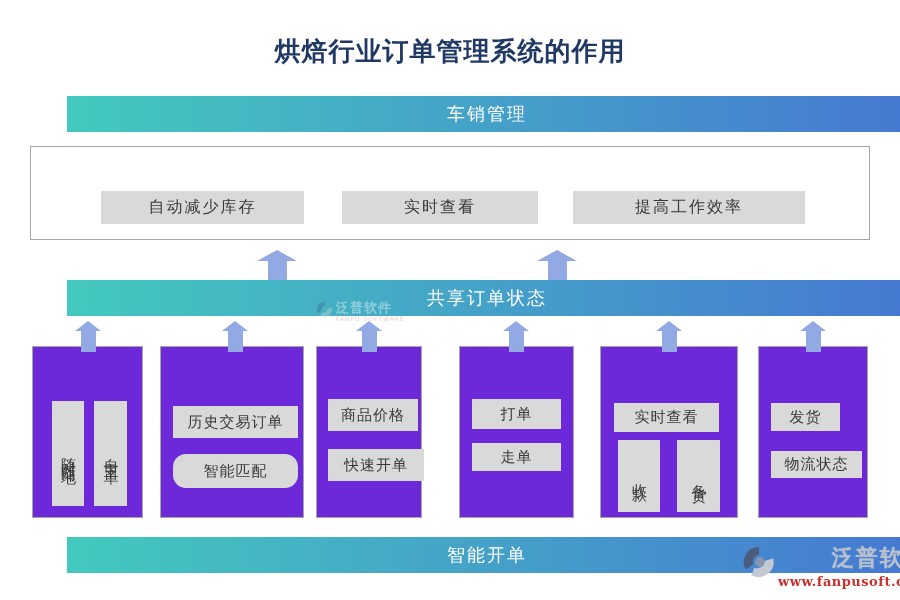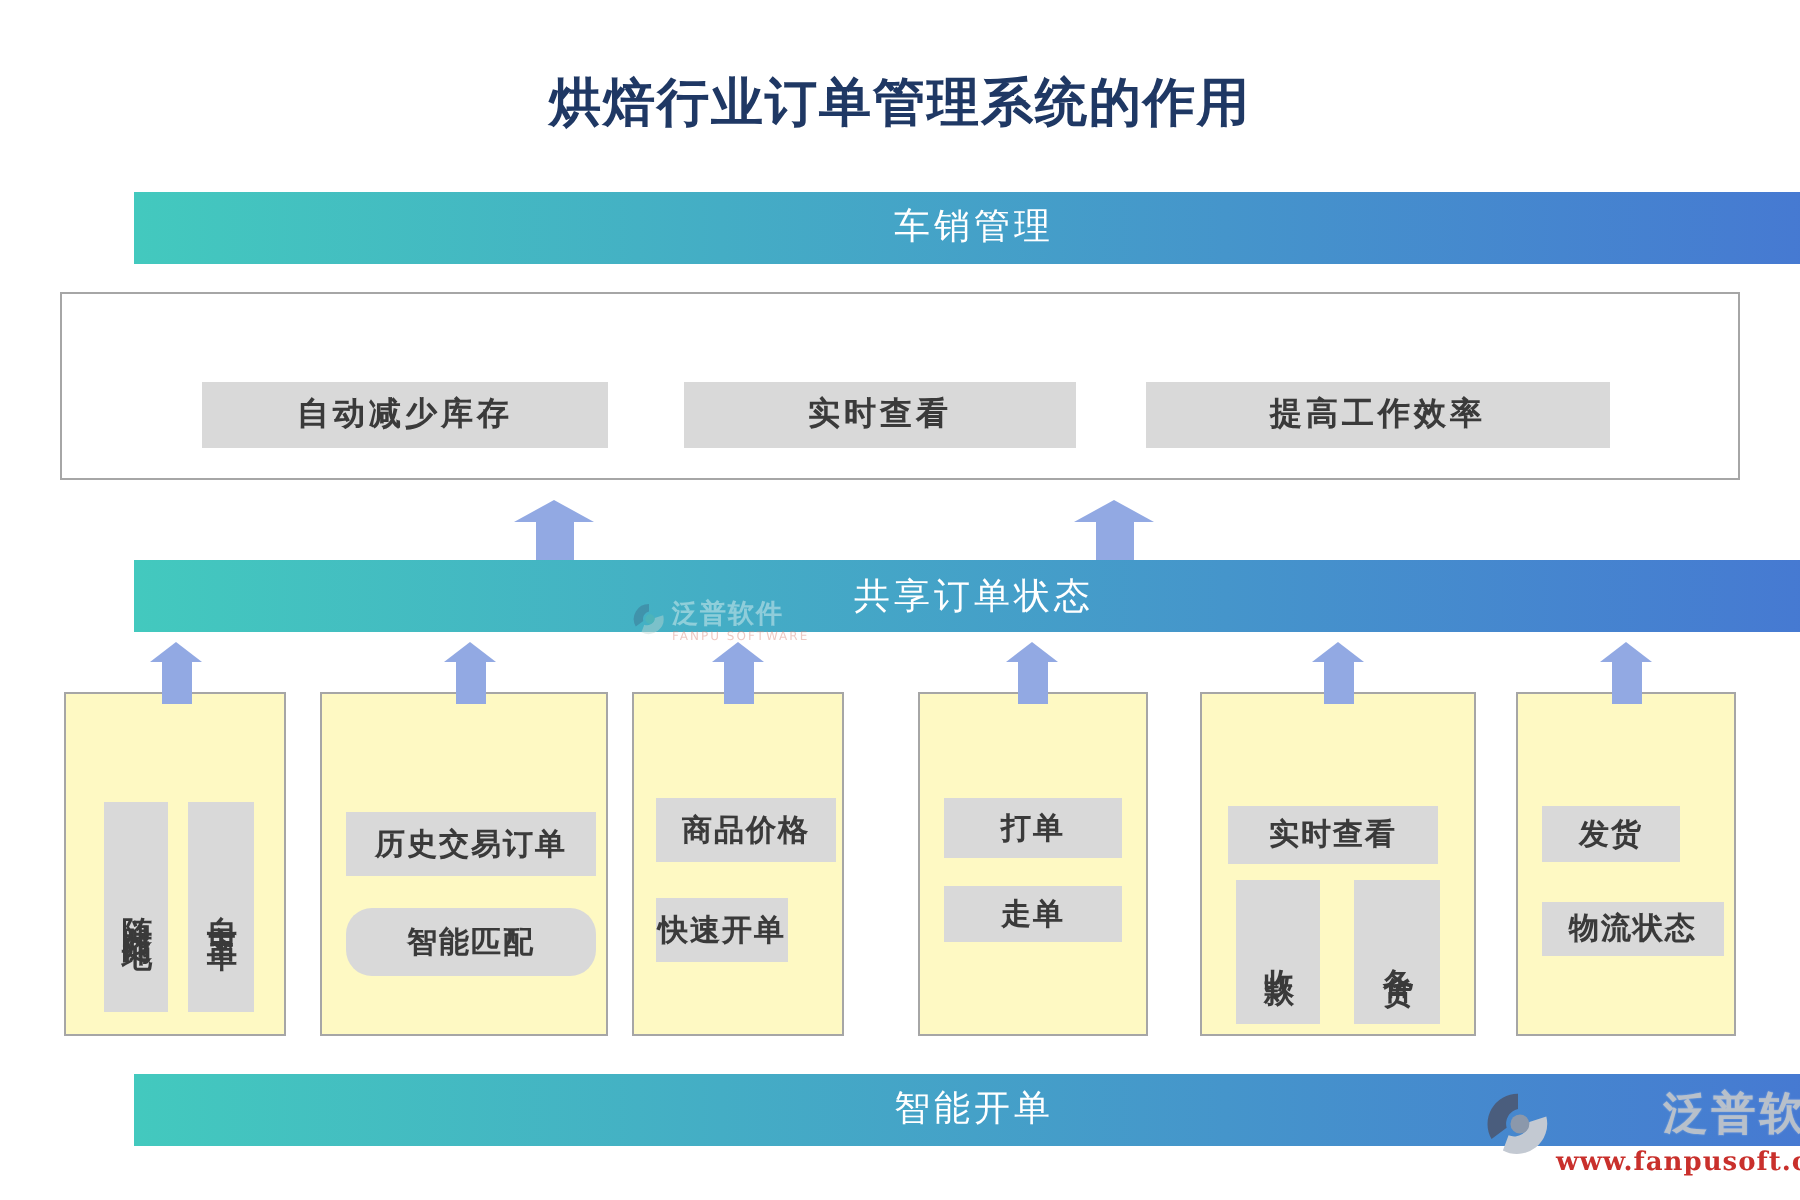--- a/index.html
+++ b/index.html
@@ -38,56 +38,56 @@
   .banner-middle{top:280px;font-family:Liberation Serif, serif;}
   .banner-bottom{top:537px;}
   .outer-box{
     position:absolute;left:30px;top:146px;width:840px;height:94px;
     background:#ffffff;border:1px solid var(--box-border);
   }
   .chip{
     position:absolute;background:var(--chip-bg);
     color:var(--chip-text);font-size:16px;
     display:flex;align-items:center;justify-content:center;
-    letter-spacing:2px;white-space:nowrap;font-weight:bold;
+    letter-spacing:2px;white-space:nowrap;
   }
   .top-chip-1{left:70px;top:44px;width:203px;height:33px;}
   .top-chip-2{left:311px;top:44px;width:196px;height:33px;}
   .top-chip-3{left:542px;top:44px;width:232px;height:33px;}
   .arrow-up{position:absolute;z-index:3;}
   .arrow-up .head{width:0;height:0;margin:0 auto;}
   .arrow-up .stem{margin:0 auto;background:var(--arrow);}
   .arrow-big{top:250px;}
   .arrow-big .head{border-left:20px solid transparent;border-right:20px solid transparent;border-bottom:11px solid var(--arrow);}
   .arrow-big .stem{width:19px;height:19px;}
   .arrow-small{top:321px;}
   .arrow-small .head{border-left:13px solid transparent;border-right:13px solid transparent;border-bottom:10px solid var(--arrow);}
   .arrow-small .stem{width:15px;height:21px;}
   .card{
     position:absolute;top:346px;height:172px;
-    background:#fef9c3;border:1px solid var(--box-border);z-index:1;
+    background:#6d28d9;border:1px solid var(--box-border);z-index:1;
   }
   .card .chip{font-size:15px;letter-spacing:1px;}
   .chip.vertical{
     writing-mode:vertical-rl;text-orientation:upright;
     letter-spacing:4px;line-height:1;
   }
   
   .card-1{left:32px;width:111px;}
   .card-2{left:160px;width:144px;}
   .card-3{left:316px;width:106px;text-align:center;}
   .card-4{left:459px;width:115px;}
   .card-5{left:600px;width:138px;}
   .card-6{left:758px;width:110px;}
   .c1-chip-1{left:19px;top:54px;width:32px;height:105px;}
   .c1-chip-2{left:61px;top:54px;width:33px;height:105px;}
   .c2-chip-1{left:12px;top:59px;width:125px;height:32px;}
   .c2-chip-2{left:12px;top:107px;width:125px;height:34px;border-radius:13px;}
   .c3-chip-1{left:11px;top:52px;width:90px;height:32px;}
-  .c3-chip-2{left:11px;top:102px;width:66px;height:32px;}
+  .c3-chip-2{left:11px;top:102px;width:96px;height:32px;}
   .c4-chip-1{left:12px;top:52px;width:89px;height:30px;}
   .c4-chip-2{left:12px;top:96px;width:89px;height:28px;}
   .c5-chip-1{left:13px;top:56px;width:105px;height:29px;}
   .c5-chip-2{left:17px;top:93px;width:42px;height:72px;}
   .c5-chip-3{left:76px;top:93px;width:43px;height:72px;}
   .c6-chip-1{left:12px;top:56px;width:69px;height:28px;}
   .c6-chip-2{left:12px;top:104px;width:91px;height:27px;}
   
   .wm-center{
     position:absolute;left:316px;top:301px;z-index:4;

